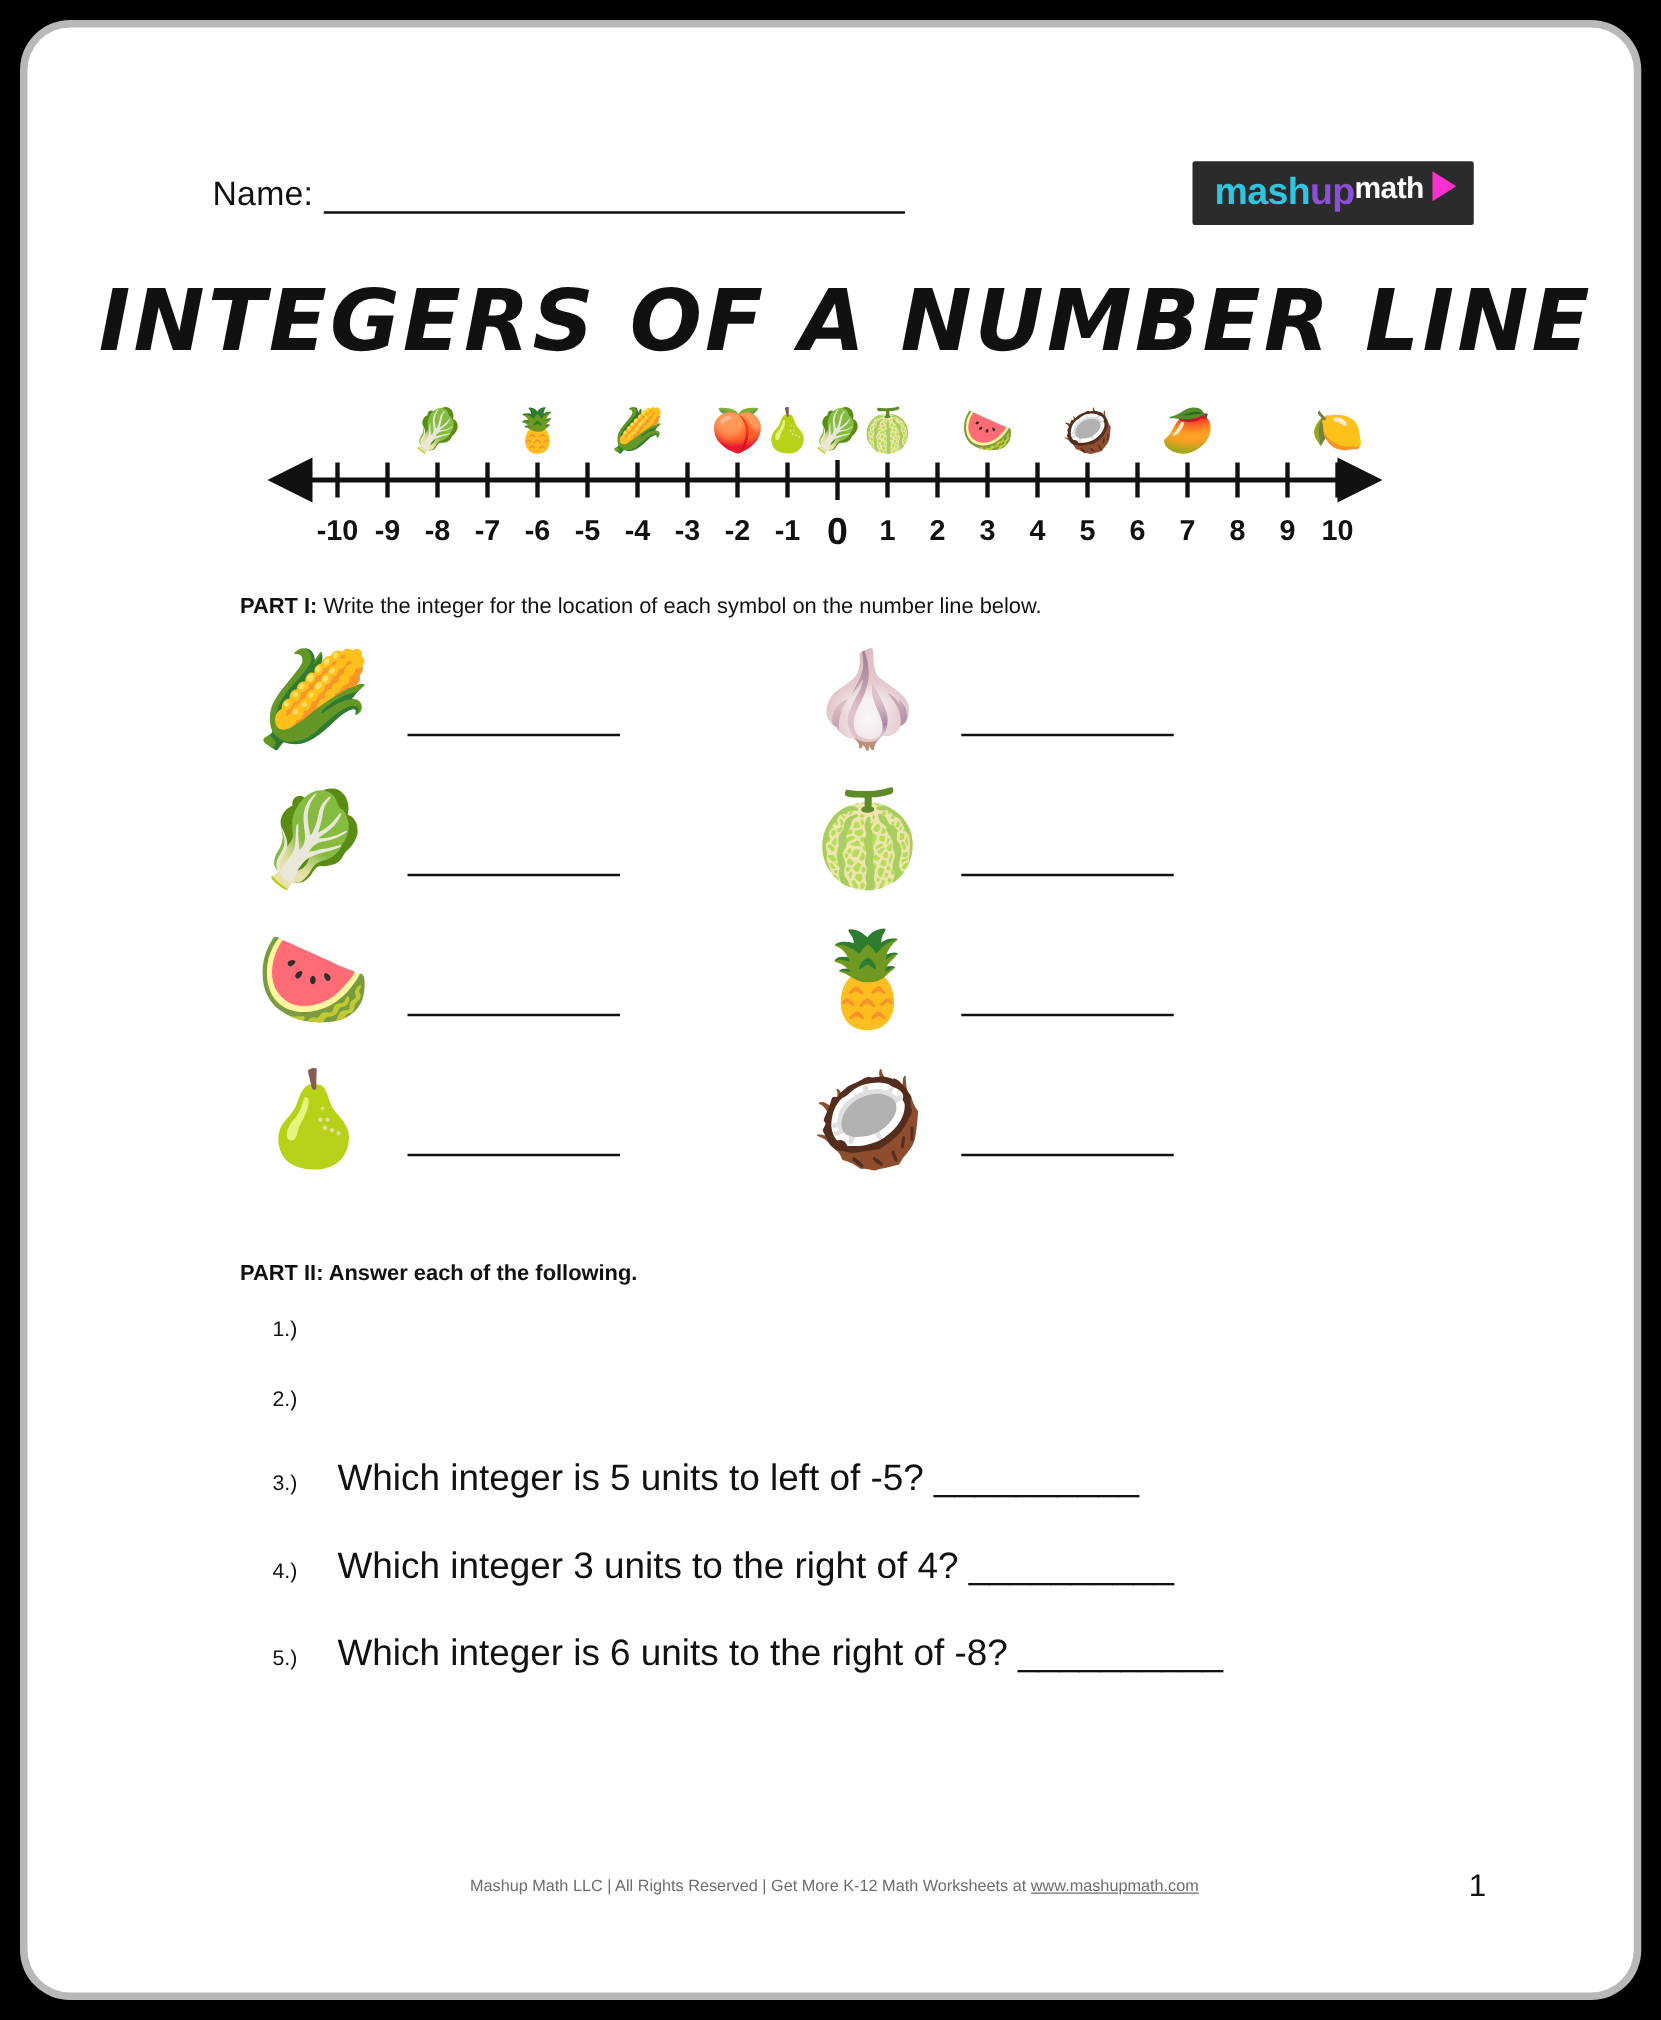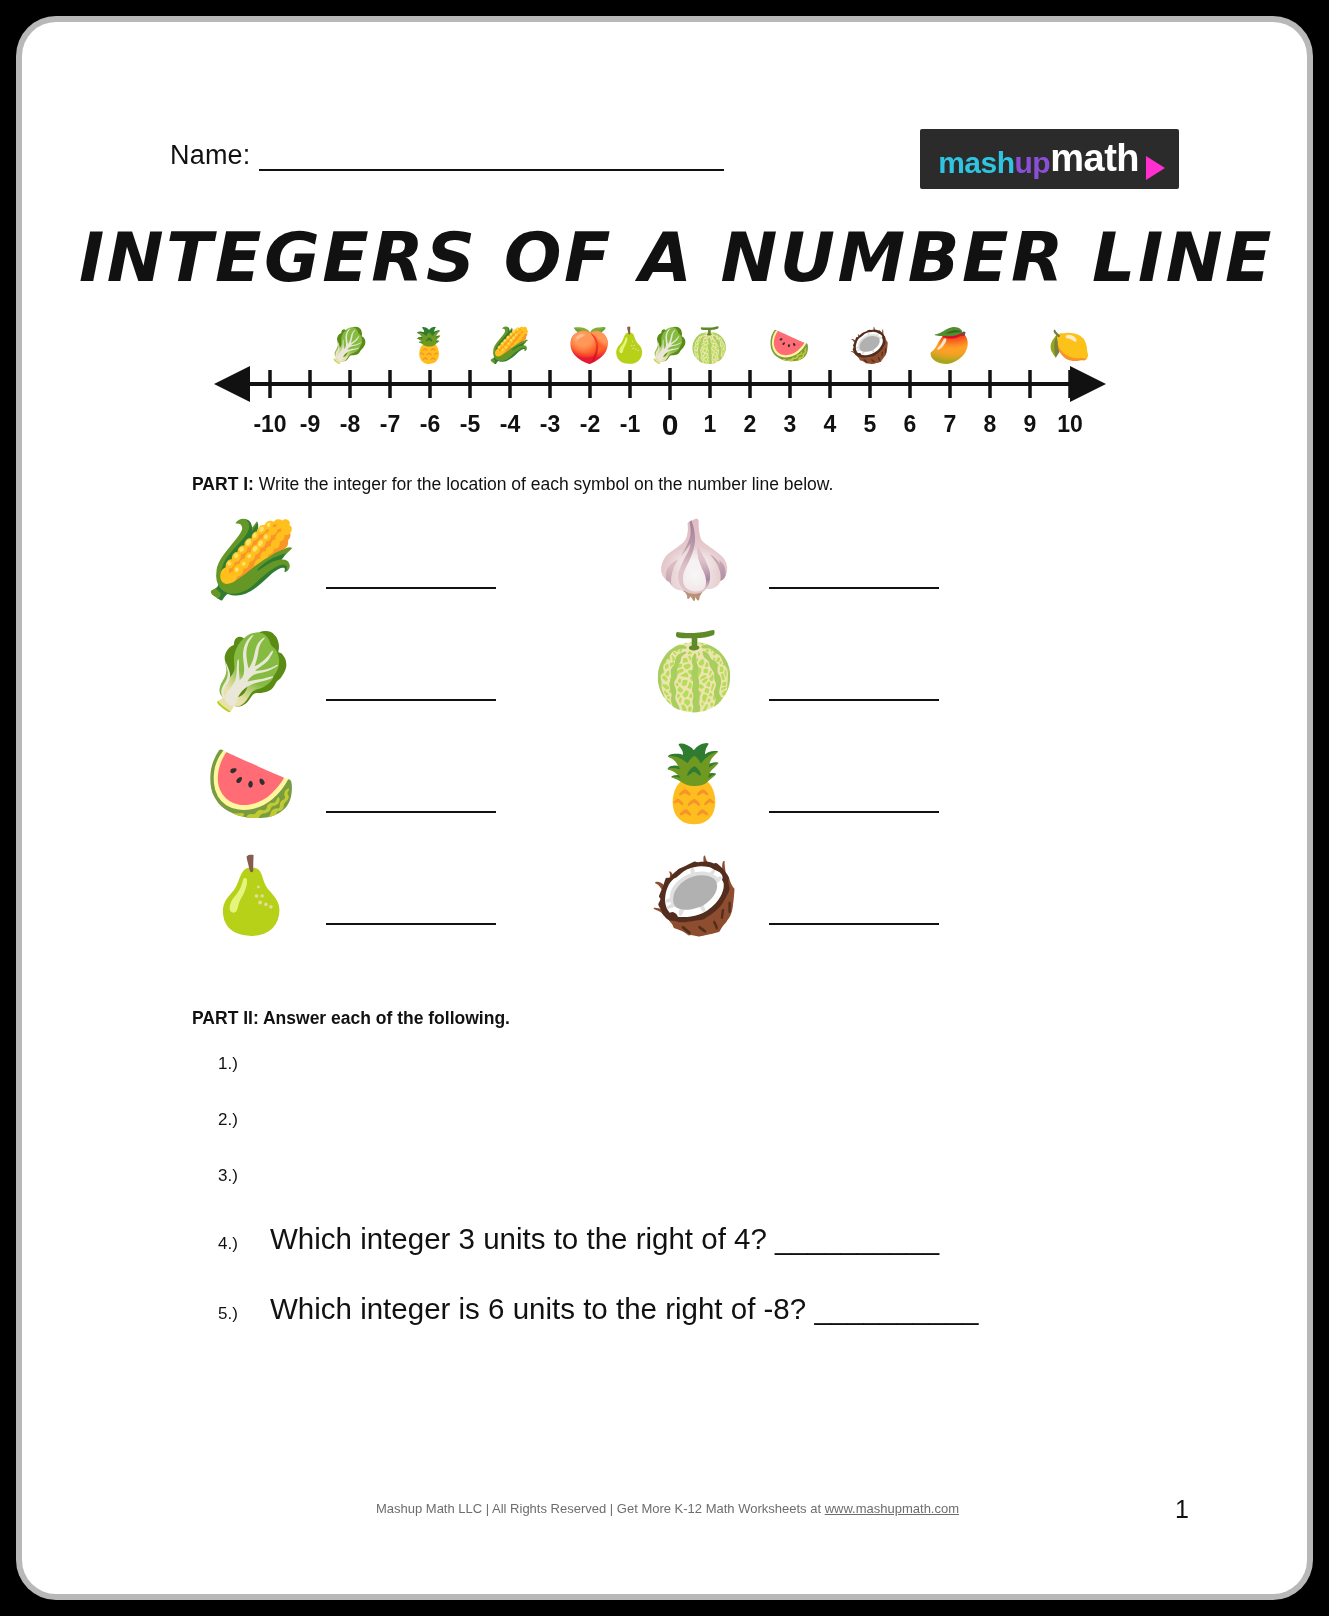--- a/index.html
+++ b/index.html
@@ -52,26 +52,26 @@
     height: 28px;
   }
 
   .logo {
     position: absolute;
     right: 128px;
     top: 107px;
     background: #2b2b2b;
     padding: 8px 14px 9px 18px;
     display: flex;
-    align-items: flex-end;
+    align-items: flex-start;
     border-radius: 2px;
   }
   .logo .m1 { color: #2fc4e0; font-size: 30px; font-weight: bold; letter-spacing: -0.5px;}
   .logo .m2 { color: #8a4fd6; font-size: 30px; font-weight: bold; letter-spacing: -0.5px;}
-  .logo .m4 { color: #ffffff; font-size: 38px; font-weight: bold; letter-spacing: -0.5px;}
+  .logo .m4 { color: #ffffff; font-size: 24px; font-weight: bold; letter-spacing: -0.5px;}
   .logo .tri {
     width: 0; height: 0;
     margin-left: 7px;
     border-left: 19px solid #ff2fd0;
     border-top: 12px solid transparent;
     border-bottom: 12px solid transparent;
   }
 
   .title {
     position: absolute;
@@ -327,20 +327,21 @@
 
     <div class="qlist">
       <div class="q-item">
         <span class="q-num">1.)</span>
       </div>
       <div class="q-item">
         <span class="q-num">2.)</span>
       </div>
       <div class="q-item">
         <span class="q-num">3.)</span>
+        <span class="q-text">Which integer is 5 units to left of -5? __________</span>
       </div>
       <div class="q-item">
         <span class="q-num">4.)</span>
         <span class="q-text">Which integer 3 units to the right of 4? __________</span>
       </div>
       <div class="q-item">
         <span class="q-num">5.)</span>
         <span class="q-text">Which integer is 6 units to the right of -8? __________</span>
       </div>
     </div>

